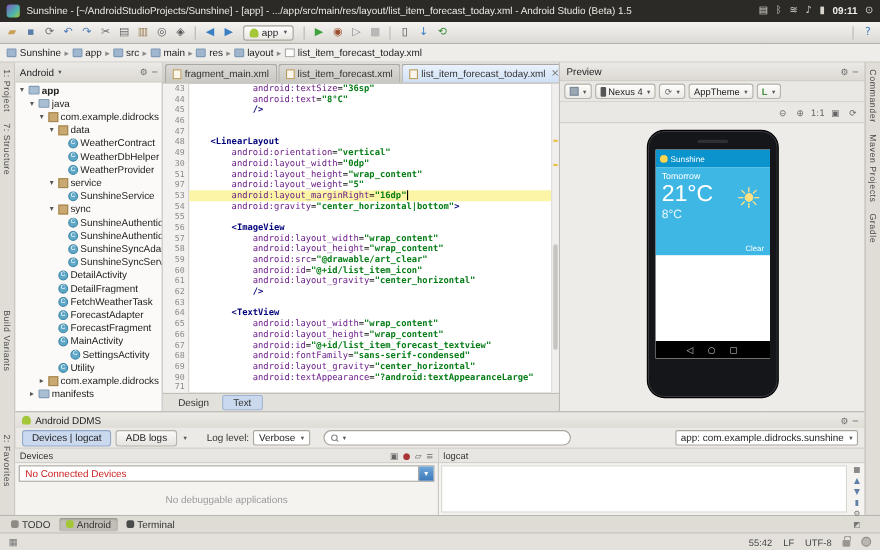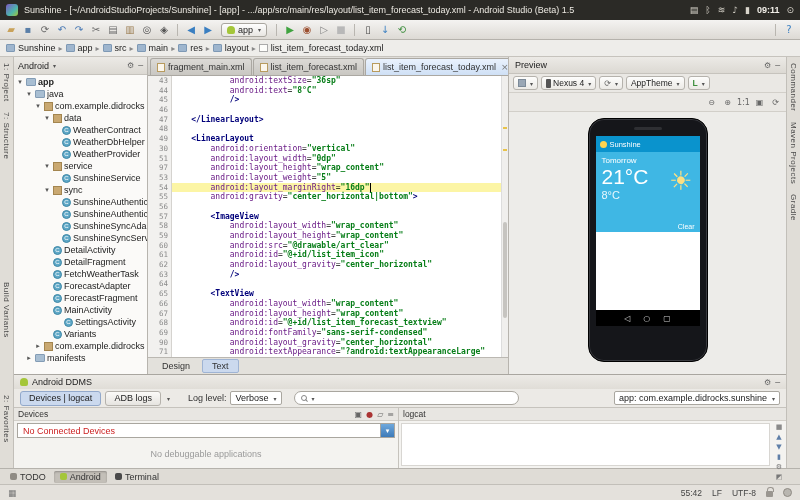--- a/index.html
+++ b/index.html
@@ -394,21 +394,21 @@
                 <span class="tree-label">MainActivity</span>
               </div>
               <div class="tree-row" style="padding-left: 29px; justify-content: center;">
                 <span class="tw-arrow"></span>
                 <span class="ti ti-class">C</span>
                 <span class="tree-label">SettingsActivity</span>
               </div>
               <div class="tree-row" style="padding-left: 29px;">
                 <span class="tw-arrow"></span>
                 <span class="ti ti-class">C</span>
-                <span class="tree-label">Variants</span>
+                <span class="tree-label">Utility</span>
               </div>
               <div class="tree-row" style="padding-left: 20px;">
                 <span class="tw-arrow">▸</span>
                 <span class="ti ti-package"></span>
                 <span class="tree-label">com.example.didrocks</span>
               </div>
               <div class="tree-row" style="padding-left: 11px;">
                 <span class="tw-arrow">▸</span>
                 <span class="ti ti-folder"></span>
                 <span class="tree-label">manifests</span>
@@ -462,21 +462,20 @@
                 <div class="gl">68</div>
                 <div class="gl">69</div>
                 <div class="gl">90</div>
                 <div class="gl">71</div>
               </div>
             <div id="code">
                 <div class="cl"><span class="p">            </span><span class="a">android:textSize</span><span class="p">=</span><span class="v">"36sp"</span></div>
                 <div class="cl"><span class="p">            </span><span class="a">android:text</span><span class="p">=</span><span class="v">"8°C"</span></div>
                 <div class="cl"><span class="p">            </span><span class="t">/&gt;</span></div>
                 <div class="cl"></div>
-                <div class="cl"><span class="p">    </span><span class="t">&lt;/LinearLayout</span><span class="t">&gt;</span></div>
                 <div class="cl"></div>
                 <div class="cl"><span class="p">    </span><span class="t">&lt;LinearLayout</span></div>
                 <div class="cl"><span class="p">        </span><span class="a">android:orientation</span><span class="p">=</span><span class="v">"vertical"</span></div>
                 <div class="cl"><span class="p">        </span><span class="a">android:layout_width</span><span class="p">=</span><span class="v">"0dp"</span></div>
                 <div class="cl"><span class="p">        </span><span class="a">android:layout_height</span><span class="p">=</span><span class="v">"wrap_content"</span></div>
                 <div class="cl"><span class="p">        </span><span class="a">android:layout_weight</span><span class="p">=</span><span class="v">"5"</span></div>
                 <div class="cl hl"><span class="p">        </span><span class="a">android:layout_marginRight</span><span class="p">=</span><span class="v">"16dp"</span><span class="caret"></span></div>
                 <div class="cl"><span class="p">        </span><span class="a">android:gravity</span><span class="p">=</span><span class="v">"center_horizontal|bottom"</span><span class="t">&gt;</span></div>
                 <div class="cl"></div>
                 <div class="cl"><span class="p">        </span><span class="t">&lt;ImageView</span></div>

